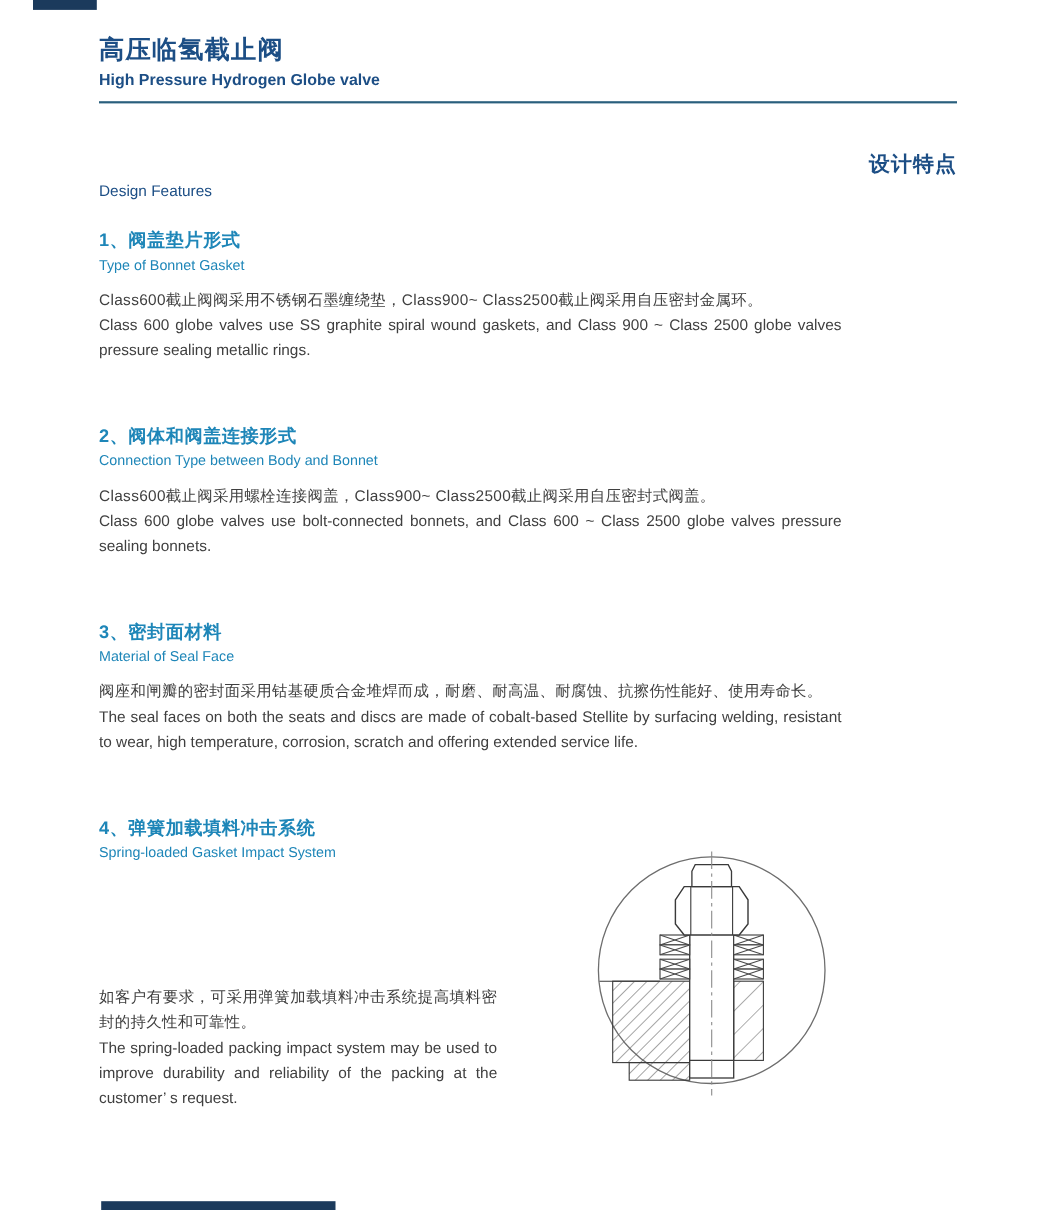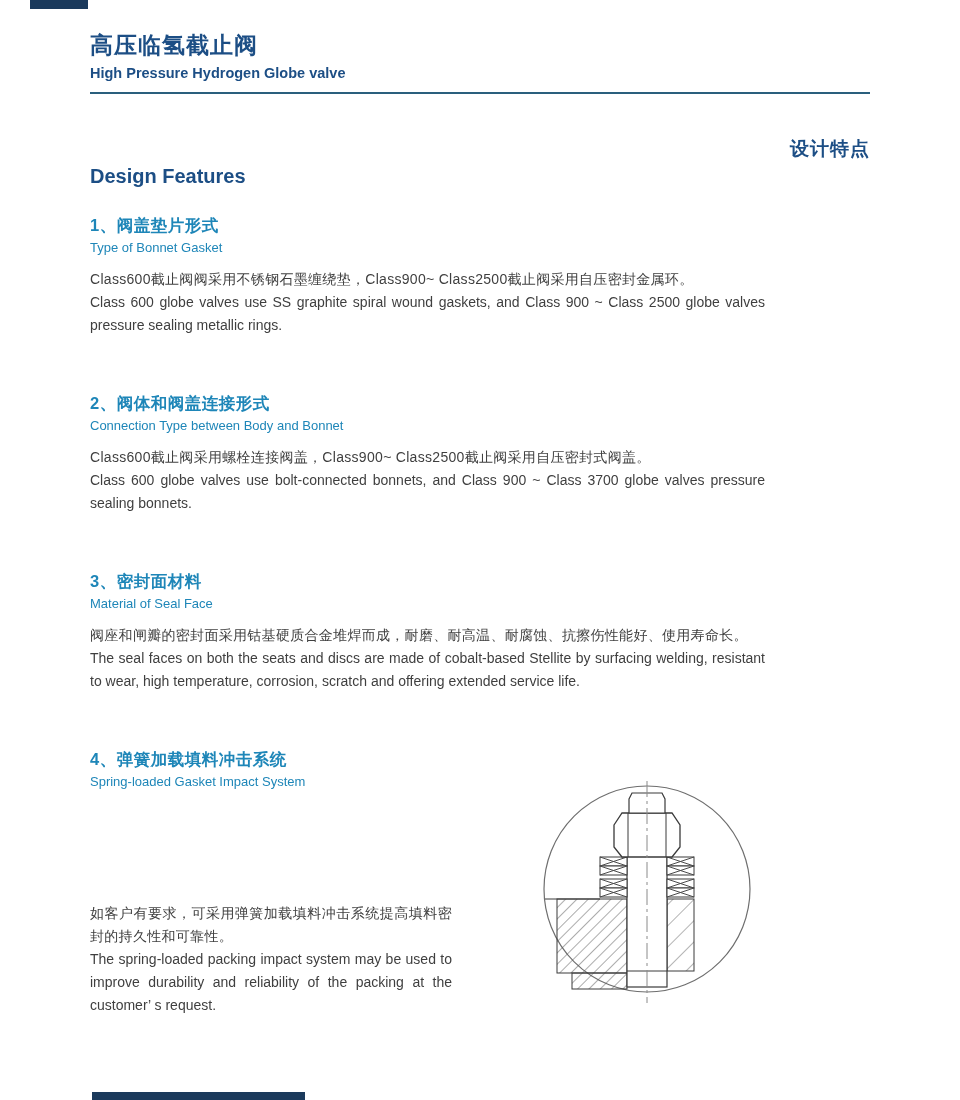--- a/index.html
+++ b/index.html
@@ -22,21 +22,21 @@
     color:#1c4e85;
   }
   .doc-title-en {
     margin:4px 0 0 0;
     font-size:14.5px; font-weight:700; color:#1c4e85;
   }
   .divider { width:780px; height:2px; background:#2a5f7d; margin-top:11px; }
 
   .section-header { margin-top:42px; }
   .section-title-cn { margin:0; font-size:19px; font-weight:bold; color:#1c4e85; letter-spacing:1px;text-align:right; }
-  .section-title-en { margin:3px 0 0 0; font-size:20px; font-weight:700; color:#1c4e85; }
+  .section-title-en { margin:3px 0 0 0; font-size:14px; font-weight:400; color:#1c4e85; }
 
   .feature { margin-top:56px; width:675px; }
   .feature.first { margin-top:27px; }
   .feature-title-cn { margin:0; font-size:16.5px; font-weight:bold; color:#1e86b8; letter-spacing:0.5px; }
   .feature-title-en { margin:3px 0 0 0; font-size:13px; font-weight:400; color:#1e86b8; }
   .feature-body { margin-top:13px; color:#3f3f3f; font-size:14px; line-height:23px; }
   .feature-body p { margin:0; text-align:justify; }
   .feature-body p.cn { letter-spacing:0.3px; }
 
   .feature-flex { display:flex; align-items:flex-end; width:780px; }
@@ -71,21 +71,21 @@
         <p class="cn">Class600截止阀阀采用不锈钢石墨缠绕垫，Class900~ Class2500截止阀采用自压密封金属环。</p>
         <p class="en">Class 600 globe valves use SS graphite spiral wound gaskets, and Class 900 ~ Class 2500 globe valves pressure sealing metallic rings.</p>
       </div>
     </section>
 
     <section class="feature">
       <h3 class="feature-title-cn">2、阀体和阀盖连接形式</h3>
       <div class="feature-title-en">Connection Type between Body and Bonnet</div>
       <div class="feature-body">
         <p class="cn">Class600截止阀采用螺栓连接阀盖，Class900~ Class2500截止阀采用自压密封式阀盖。</p>
-        <p class="en">Class 600 globe valves use bolt-connected bonnets, and Class 900 ~ Class 3700 globe valves pressure sealing bonnets.</p>
+        <p class="en">Class 600 globe valves use bolt-connected bonnets, and Class 600 ~ Class 2500 globe valves pressure sealing bonnets.</p>
       </div>
     </section>
 
     <section class="feature">
       <h3 class="feature-title-cn">3、密封面材料</h3>
       <div class="feature-title-en">Material of Seal Face</div>
       <div class="feature-body">
         <p class="cn">阀座和闸瓣的密封面采用钴基硬质合金堆焊而成，耐磨、耐高温、耐腐蚀、抗擦伤性能好、使用寿命长。</p>
         <p class="en">The seal faces on both the seats and discs are made of cobalt-based Stellite by surfacing welding, resistant to wear, high temperature, corrosion, scratch and offering extended service life.</p>
       </div>

